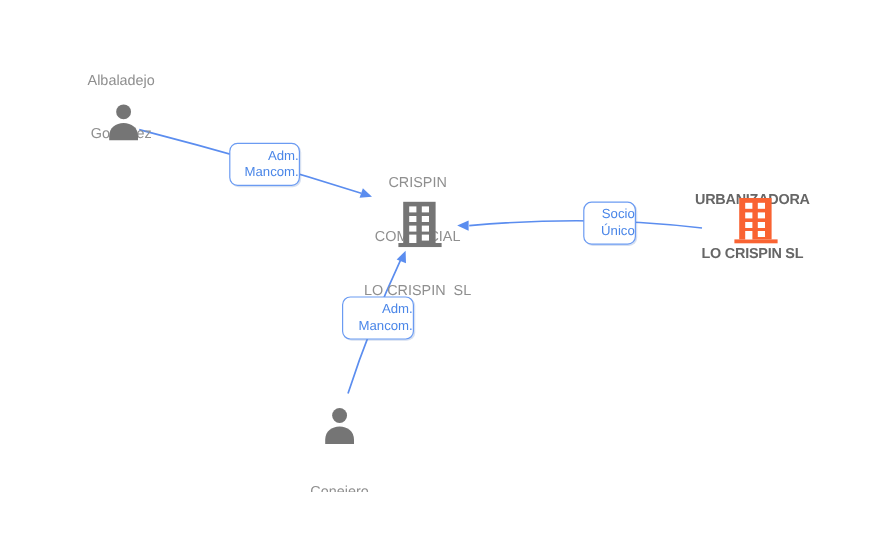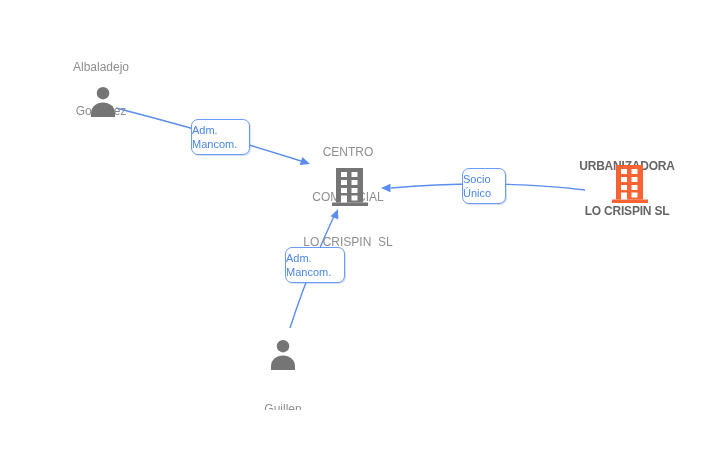--- a/index.html
+++ b/index.html
@@ -8,21 +8,21 @@
     font-family:"Liberation Sans",sans-serif;
   }
   .edges{position:absolute;left:0;top:0;z-index:1;}
   .edge{fill:none;stroke:var(--edge-blue);stroke-width:1.4px;}
   .arrow{fill:var(--edge-blue);stroke:none;}
   .edge-label{
     position:absolute;z-index:3;box-sizing:border-box;background:#ffffff;
     border:1.5px solid var(--box-border-blue);border-radius:7px;
     box-shadow:1px 1px 0 rgba(90,130,200,0.25);
     color:var(--box-text-blue);font-size:11px;line-height:14px;
-    text-align:left;padding-top:3px;
+    text-align:right;padding-top:3px;
   }
   .node-icon{position:absolute;z-index:2;}
   .fill-gray{fill:var(--node-gray);}
   .fill-orange{fill:var(--node-orange);}
   .win{fill:#ffffff;}
   .node-label{
     position:absolute;z-index:2;text-align:center;white-space:pre;
     color:var(--label-gray);font-size:12px;line-height:15px;
   }
   .node-label.person{line-height:14.5px;}
@@ -57,38 +57,38 @@
     <circle class="fill-gray" cx="15" cy="7.2" r="6.2"></circle>
     <path class="fill-gray" d="M3,31 L3,27.5 C3,20.5 8.5,16.5 15,16.5 C21.5,16.5 27,20.5 27,27.5 L27,31 Z"></path>
   </svg>
 
   <div class="edge-label" style="left:191px;top:119px;width:59px;height:36px;">
     <div>Adm.</div>
     <div>Mancom.</div>
   </div>
 
   <div class="node-label" style="left:287px;top:115px;width:122px;">
-    <div>CENTRO</div>
+    <div>CRISPIN</div>
     <div>COMERCIAL</div>
     <div>LO CRISPIN  SL</div>
   </div>
   <svg class="node-icon" style="left:330px;top:168px;" width="40" height="38" viewBox="0 0 40 38">
     <rect class="fill-gray" x="6" y="0" width="27" height="34.5"></rect>
     <rect class="fill-gray" x="2" y="34.5" width="36" height="3.5"></rect>
     <rect class="win" x="11" y="4" width="6" height="5"></rect>
     <rect class="win" x="21.5" y="4" width="6" height="5"></rect>
     <rect class="win" x="11" y="12" width="6" height="5"></rect>
     <rect class="win" x="21.5" y="12" width="6" height="5"></rect>
     <rect class="win" x="11" y="20" width="6" height="5"></rect>
     <rect class="win" x="21.5" y="20" width="6" height="5"></rect>
     <rect class="win" x="11" y="27.5" width="6" height="7"></rect>
     <rect class="win" x="21.5" y="27.5" width="6" height="5"></rect>
   </svg>
 
-  <div class="edge-label" style="left:462px;top:168px;width:44px;height:36px;">
+  <div class="edge-label" style="left:486px;top:168px;width:44px;height:36px;">
     <div>Socio</div>
     <div>Único</div>
   </div>
 
   <div class="node-label dark" style="left:554px;top:129px;width:146px;">
     <div>URBANIZADORA</div>
     <div>LO CRISPIN SL</div>
   </div>
   <svg class="node-icon" style="left:610px;top:165px;" width="40" height="38" viewBox="0 0 40 38">
     <rect class="fill-orange" x="6" y="0" width="27" height="34.5"></rect>
@@ -106,18 +106,19 @@
   <div class="edge-label" style="left:285px;top:247px;width:60px;height:36px;">
     <div>Adm.</div>
     <div>Mancom.</div>
   </div>
 
   <svg class="node-icon" style="left:268px;top:339px;" width="30" height="31" viewBox="0 0 30 31">
     <circle class="fill-gray" cx="15" cy="7.2" r="6.2"></circle>
     <path class="fill-gray" d="M3,31 L3,27.5 C3,20.5 8.5,16.5 15,16.5 C21.5,16.5 27,20.5 27,27.5 L27,31 Z"></path>
   </svg>
   <div class="node-label person" style="left:225px;top:373px;width:116px;">
+    <div>Conejero</div>
     <div>Guillen</div>
     
   </div>
 
 
 </div>
 
 </body></html>

